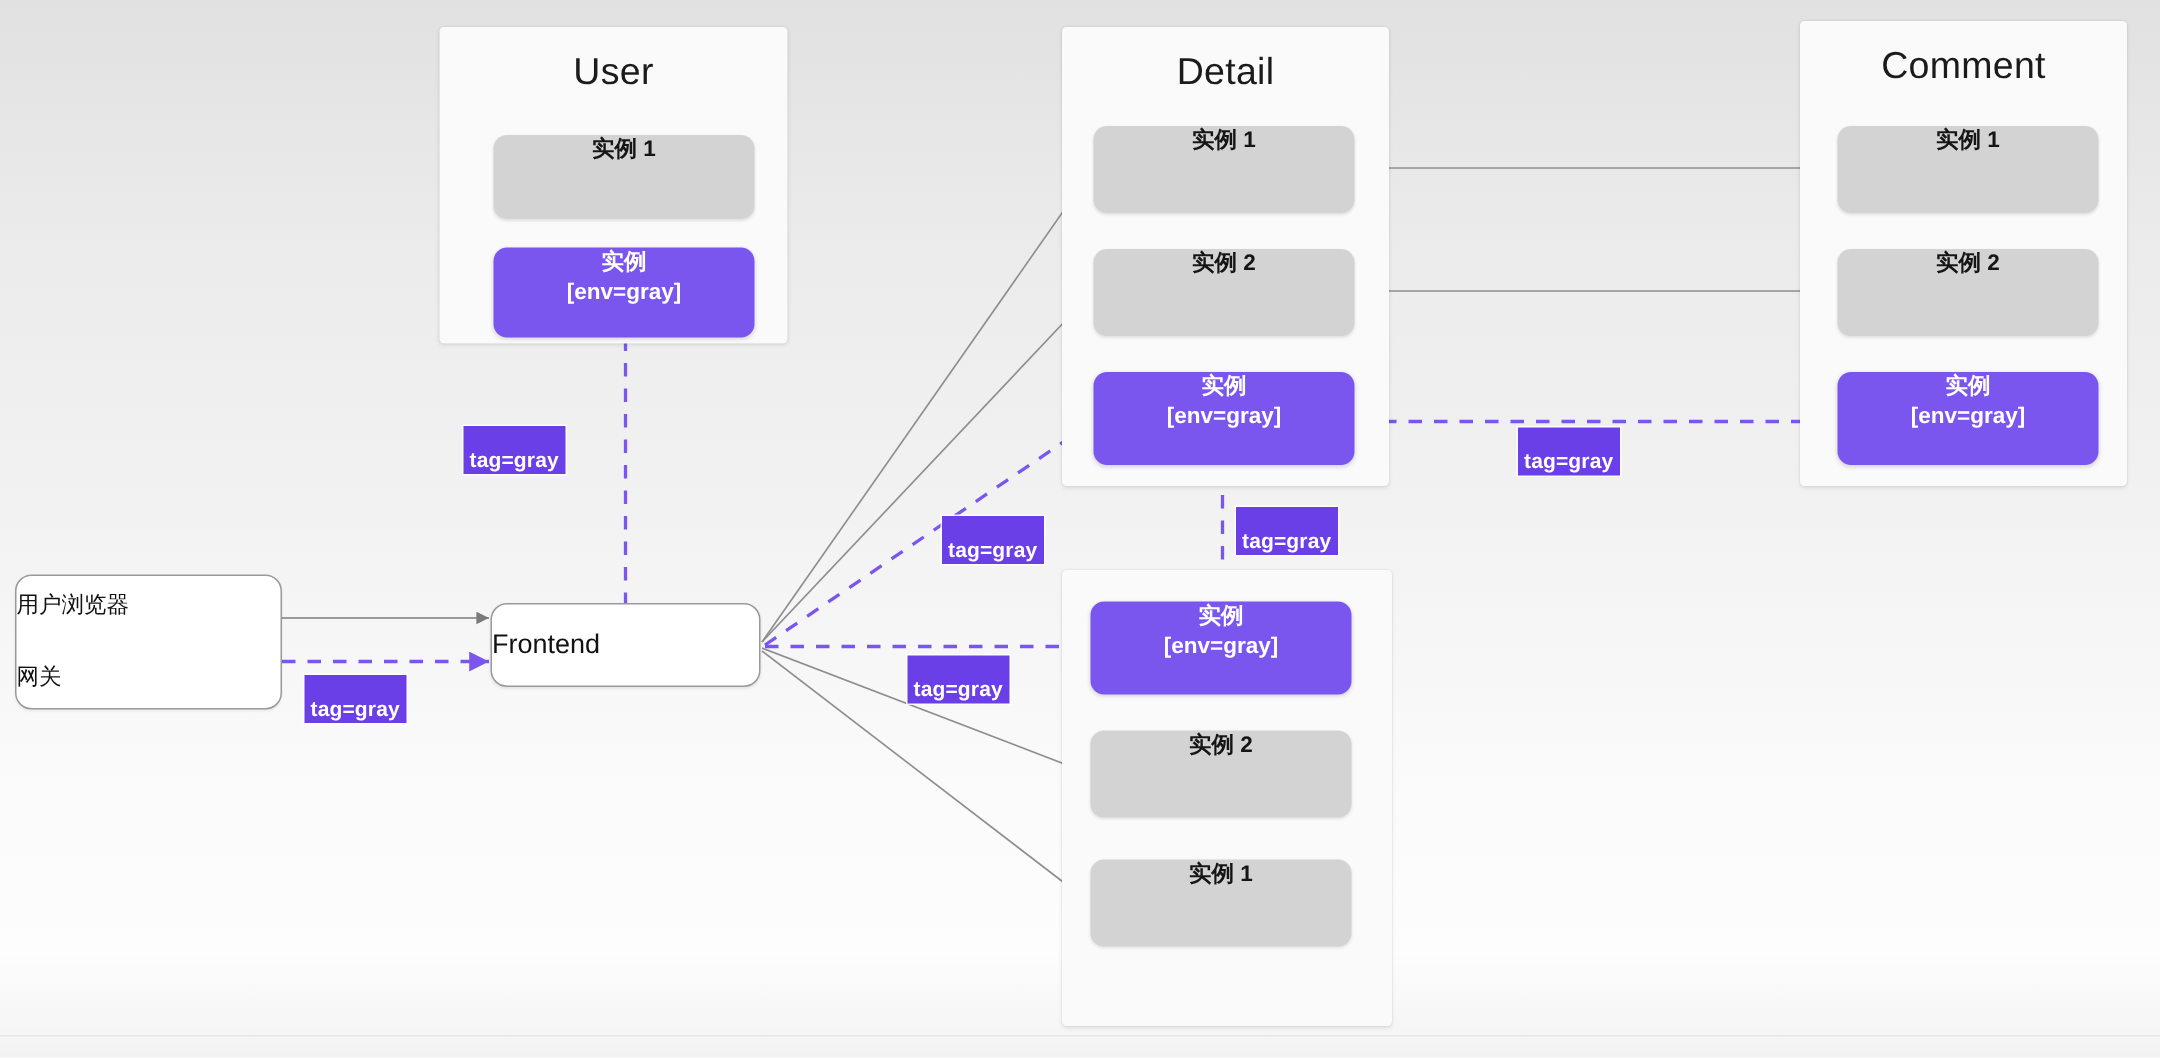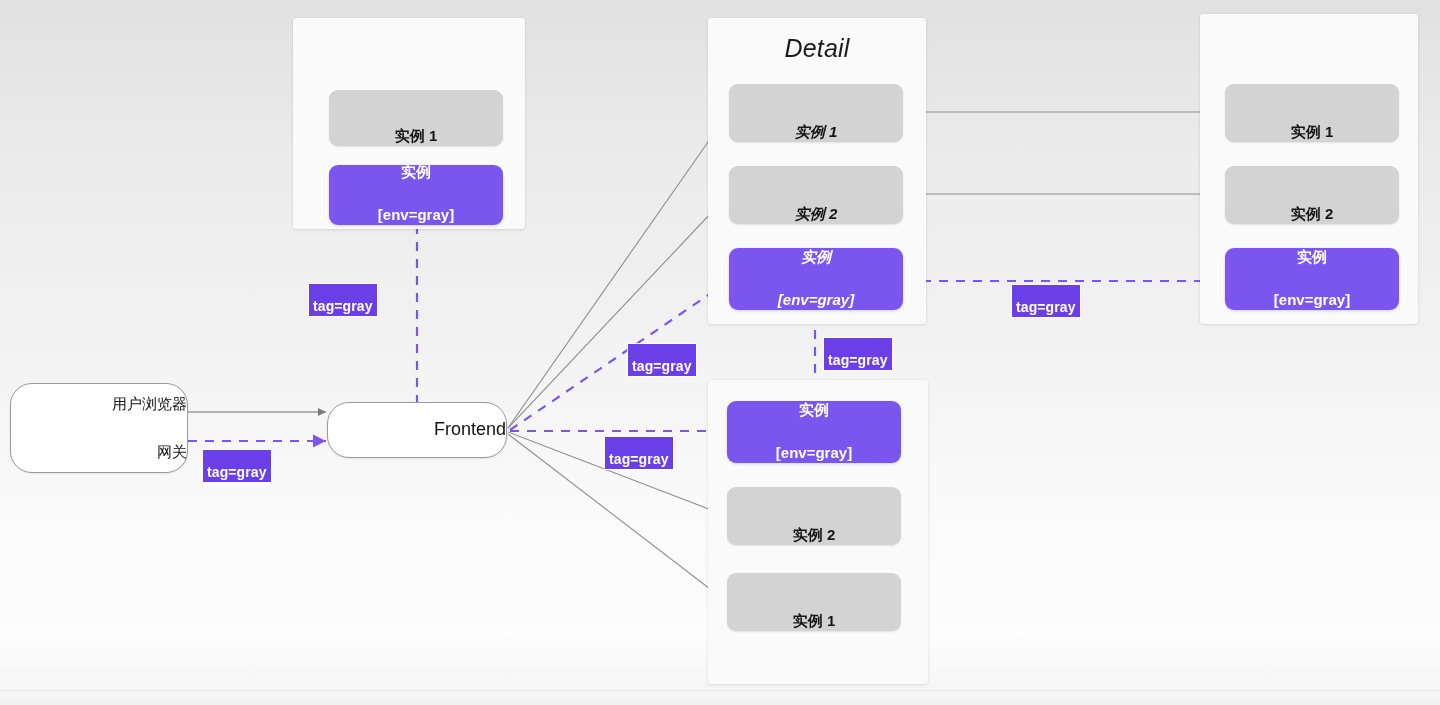--- a/index.html
+++ b/index.html
@@ -49,49 +49,48 @@
   .group-title.top { top: 16px; }
   .group-title.bottom { bottom: 12px; }
 
   
   .inst {
     position: absolute;
     border-radius: 9px;
     display: flex;
     flex-direction: column;
     align-items: center;
-    justify-content: flex-end;
+    justify-content: flex-start;
     font-size: 15px;
     font-weight: 700;
     line-height: 1.32;
     text-align: center;
     box-sizing: border-box;
   }
   .inst.gray {
     background: #d3d3d4;
     color: #151515;
     box-shadow: 0 1px 2px rgba(0,0,0,0.10);
   }
   .inst.purple {
     background: #7b56ee;
     color: #ffffff;
     box-shadow: 0 1px 3px rgba(0,0,0,0.16);
-    gap: 23px;
   }
   .inst .l2 { font-weight: 700; }
 
   
   .plainbox {
     position: absolute;
     background: #ffffff;
     border: 1.6px solid #9a9a9d;
-    border-radius: 22px;
+    border-radius: 11px;
     display: flex;
     flex-direction: column;
-    align-items: flex-end;
+    align-items: flex-start;
     justify-content: center;
     box-sizing: border-box;
     font-size: 15px;
     color: #121212;
     box-shadow: 0 1px 2px rgba(0,0,0,0.08);
   }
   .plainbox .row { line-height: 1.2; }
   .plainbox .row + .row { margin-top: 30px; }
   .plainbox.single { font-size: 18px; }
 
@@ -148,44 +147,46 @@
 
     <path d="M903,112 L1223,112" fill="none" stroke="#8e8e92" stroke-width="1.1" marker-end="url(#arrow-gray)"></path>
     <path d="M903,194 L1223,194" fill="none" stroke="#8e8e92" stroke-width="1.1" marker-end="url(#arrow-gray)"></path>
 
     <path d="M905,281 L1223,281" fill="none" stroke="#7b56ee" stroke-width="2.2" stroke-dasharray="9 8" marker-end="url(#arrow-purple)"></path>
 
     <path d="M815,313 L815,400" fill="none" stroke="#7b56ee" stroke-width="2.2" stroke-dasharray="9 8" marker-end="url(#arrow-purple)"></path>
   </svg>
 
   <div class="group" style="left:293px; top:18px; width:232px; height:211px;">
+    <div class="group-title top">User</div>
     <div class="inst gray" style="left:36px; top:72px; width:174px; height:56px;">
       <div class="l1">实例 1</div>
     </div>
     <div class="inst purple" style="left:36px; top:147px; width:174px; height:60px;">
       <div class="l1">实例</div>
       <div class="l2">[env=gray]</div>
     </div>
   </div>
 
-  <div class="group" style="left:708px; top:18px; width:218px; height:306px;font-style:italic;">
+  <div class="group" style="left:708px; top:18px; width:218px; height:306px;">
     <div class="group-title top">Detail</div>
     <div class="inst gray" style="left:21px; top:66px; width:174px; height:58px;">
       <div class="l1">实例 1</div>
     </div>
     <div class="inst gray" style="left:21px; top:148px; width:174px; height:58px;">
       <div class="l1">实例 2</div>
     </div>
     <div class="inst purple" style="left:21px; top:230px; width:174px; height:62px;">
       <div class="l1">实例</div>
       <div class="l2">[env=gray]</div>
     </div>
   </div>
 
   <div class="group" style="left:1200px; top:14px; width:218px; height:310px;">
+    <div class="group-title top">Comment</div>
     <div class="inst gray" style="left:25px; top:70px; width:174px; height:58px;">
       <div class="l1">实例 1</div>
     </div>
     <div class="inst gray" style="left:25px; top:152px; width:174px; height:58px;">
       <div class="l1">实例 2</div>
     </div>
     <div class="inst purple" style="left:25px; top:234px; width:174px; height:62px;">
       <div class="l1">实例</div>
       <div class="l2">[env=gray]</div>
     </div>
@@ -202,21 +203,21 @@
     <div class="inst gray" style="left:19px; top:193px; width:174px; height:58px;">
       <div class="l1">实例 1</div>
     </div>
   </div>
 
   <div class="plainbox" style="left:10px; top:383px; width:178px; height:90px;">
     <div class="row">用户浏览器</div>
     <div class="row">网关</div>
   </div>
 
-  <div class="plainbox single" style="left:327px; top:402px; width:180px; height:56px;padding-left:42px;">
+  <div class="plainbox single" style="left:327px; top:402px; width:180px; height:56px;">
     <div class="row">Frontend</div>
   </div>
 
   <div class="edge-label" style="left:203px; top:450px;">tag=gray</div>
 
   <div class="edge-label" style="left:309px; top:284px;">tag=gray</div>
 
   <div class="edge-label" style="left:628px; top:344px;">tag=gray</div>
 
   <div class="edge-label" style="left:605px; top:437px;">tag=gray</div>

